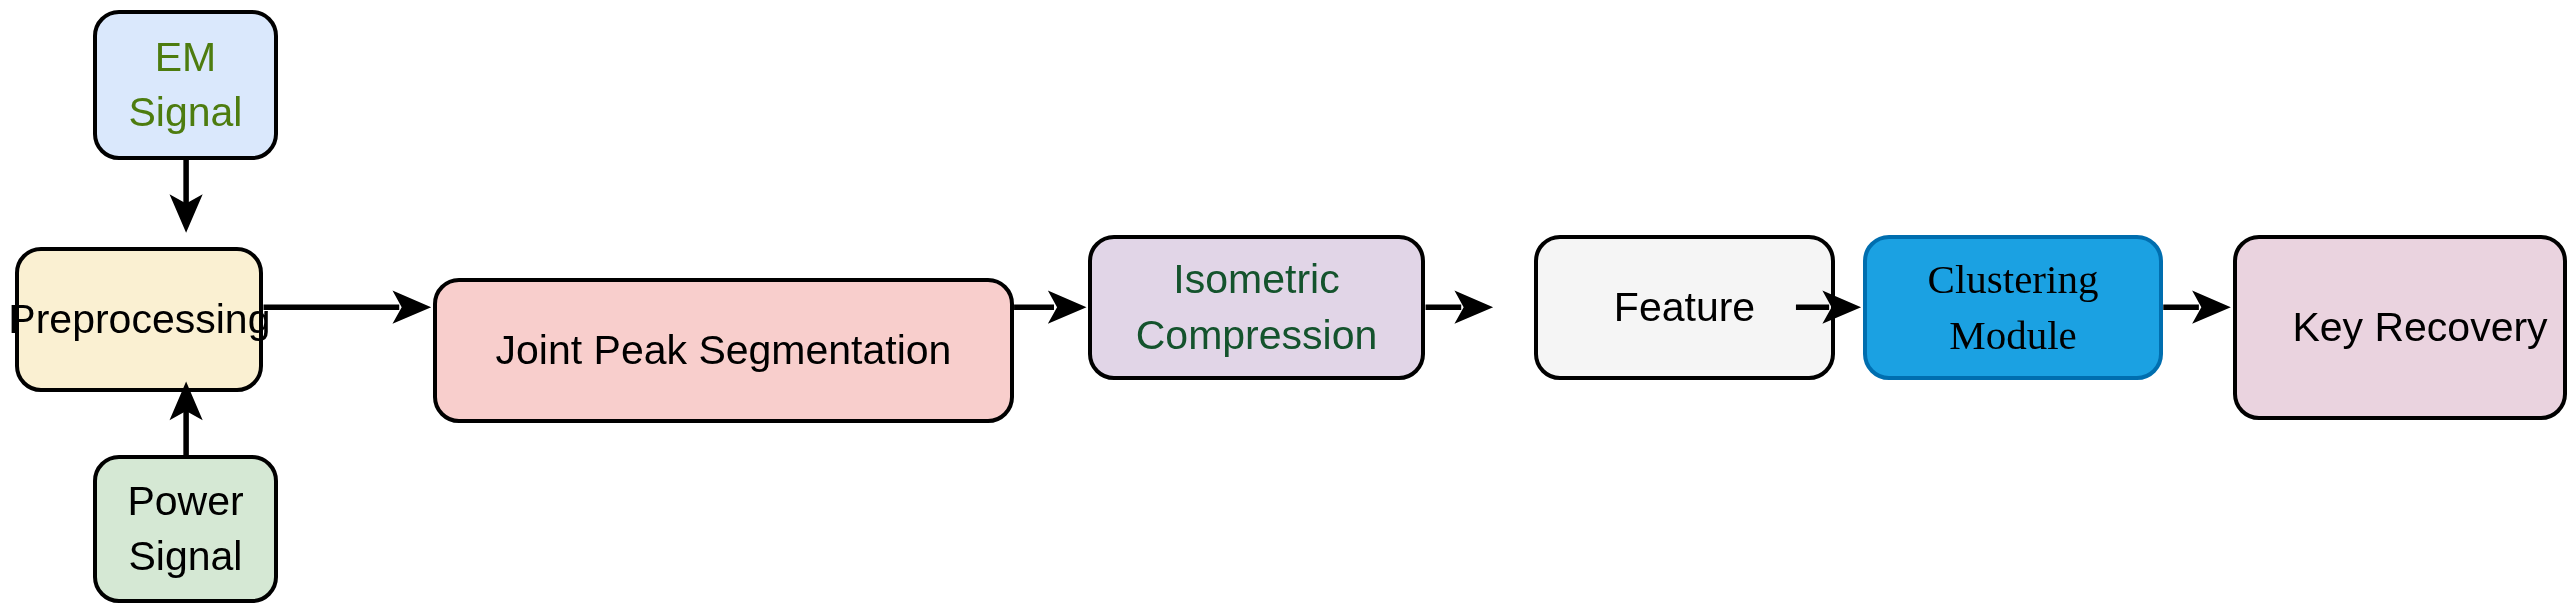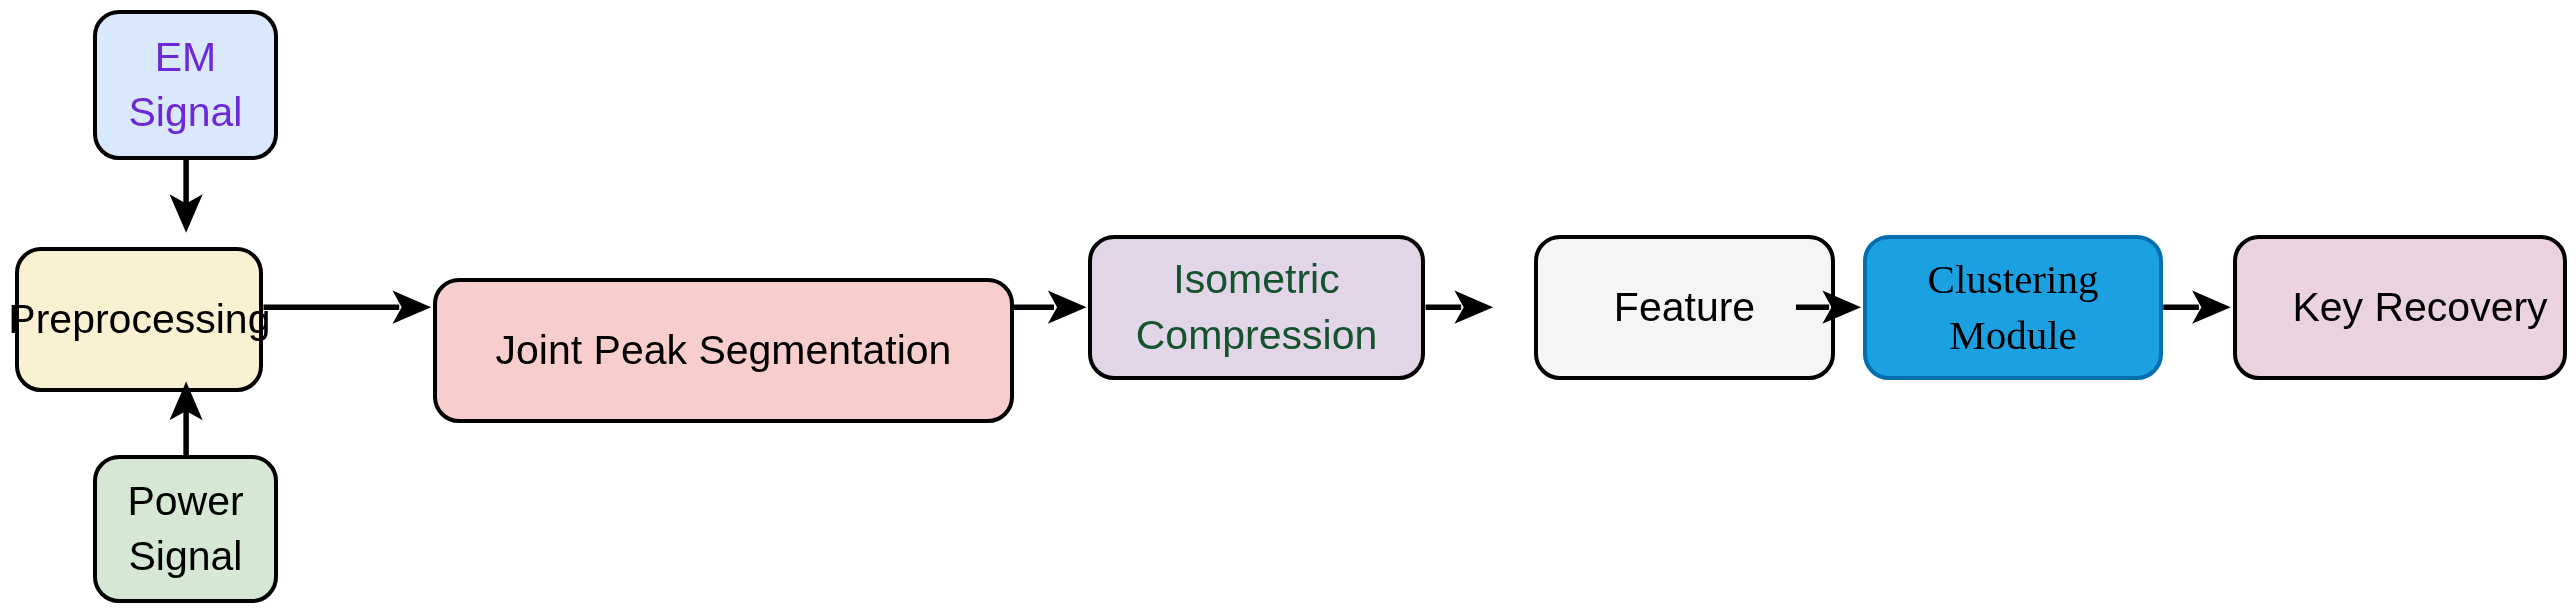--- a/index.html
+++ b/index.html
@@ -33,38 +33,38 @@
   .node .line { display: block; white-space: nowrap; }
 
   
   #n-em           { left: 93px;  top: 10.4px;  width: 185px; height: 150px; }
   #n-power        { left: 93px;  top: 455px; width: 185px; height: 148px; }
   #n-preprocess   { left: 15.4px;   top: 247px; width: 248px; height: 145px; }
   #n-jps          { left: 433px;  top: 235px; width: 581px; height: 145px; }
   #n-isometric    { left: 1088px; top: 235px; width: 337px; height: 145px; }
   #n-fusion       { left: 1534px; top: 235px; width: 301px; height: 145px; }
   #n-clustering   { left: 1863px; top: 235px; width: 300px; height: 145px; font-family: Liberation Serif, serif; }
-  #n-keyrecovery  { left: 2233px; top: 235px; width: 334px; height: 145px; padding-left: 40px; }
+  #n-keyrecovery  { left: 2233px; top: 235px; width: 334px; height: 185px; padding-left: 40px; }
 
   #edges {
     position: absolute;
     left: 0; top: 0;
     width: 2576px;
     height: 615px;
     pointer-events: none;
   }
   #edges line { stroke: #000000; stroke-width: 9; }
   #edges polygon { fill: #000000; stroke: none; }
 </style>
 </head>
 <body>
 
 <div id="canvas">
 
-  <div class="node" id="n-em" style="background-color: rgb(218, 232, 252); border-color: rgb(0, 0, 0); color: #6d28d9;">
+  <div class="node" id="n-em" style="background-color: rgb(218, 232, 252); border-color: rgb(0, 0, 0); color: #4d7c0f;">
     <span class="line">EM</span>
     <span class="line">Signal</span>
   </div>
 
   <div class="node" id="n-power" style="background-color: rgb(213, 232, 212); border-color: rgb(0, 0, 0); color: rgb(0, 0, 0);">
     <span class="line">Power</span>
     <span class="line">Signal</span>
   </div>
 
   <div class="node" id="n-preprocess" style="background-color: rgb(250, 240, 210); border-color: rgb(0, 0, 0); color: rgb(0, 0, 0);">

